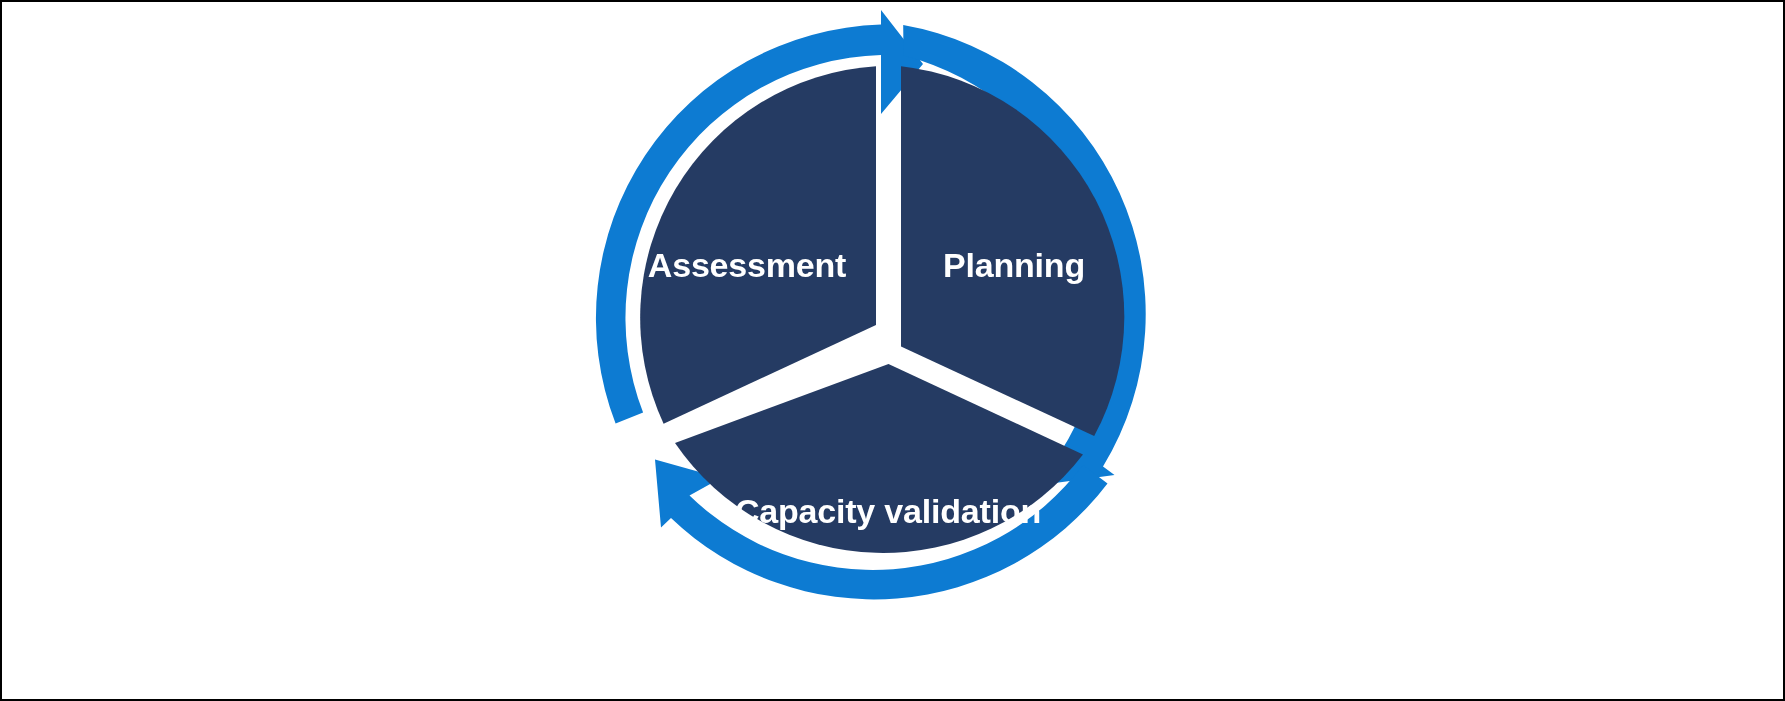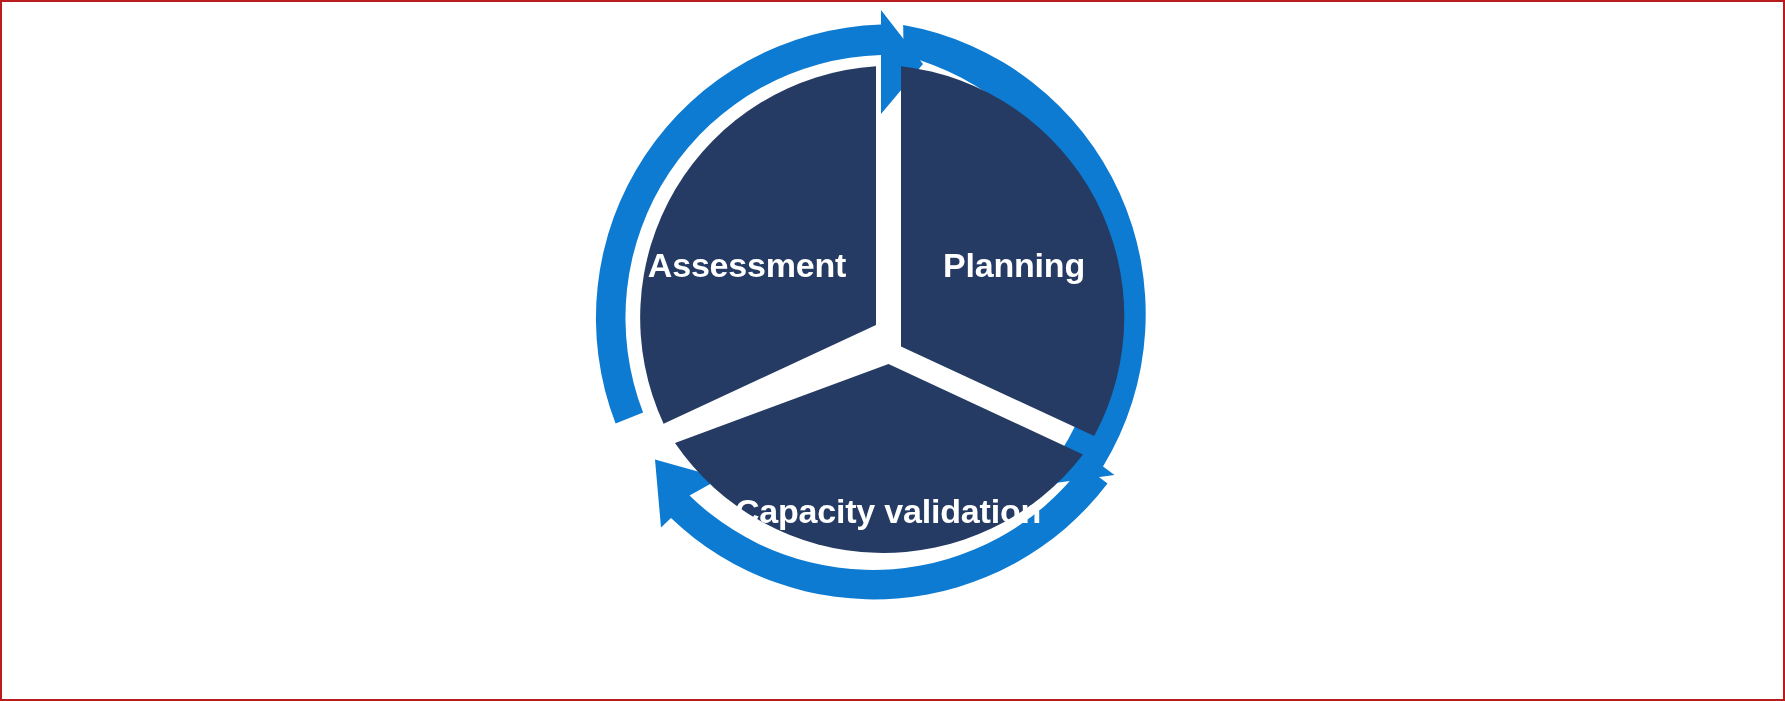--- a/index.html
+++ b/index.html
@@ -9,21 +9,21 @@
   }
   body {
     font-family: "Liberation Sans", sans-serif;
   }
   .canvas {
     position: relative;
     width: 1785px;
     height: 701px;
     background: #ffffff;
     box-sizing: border-box;
-    border: 2px solid #b91c1c;
+    border: 2px solid #000000;
     overflow: hidden;
   }
   .diagram-svg {
     position: absolute;
     left: 0;
     top: 0;
     width: 1785px;
     height: 701px;
     display: block;
   }

